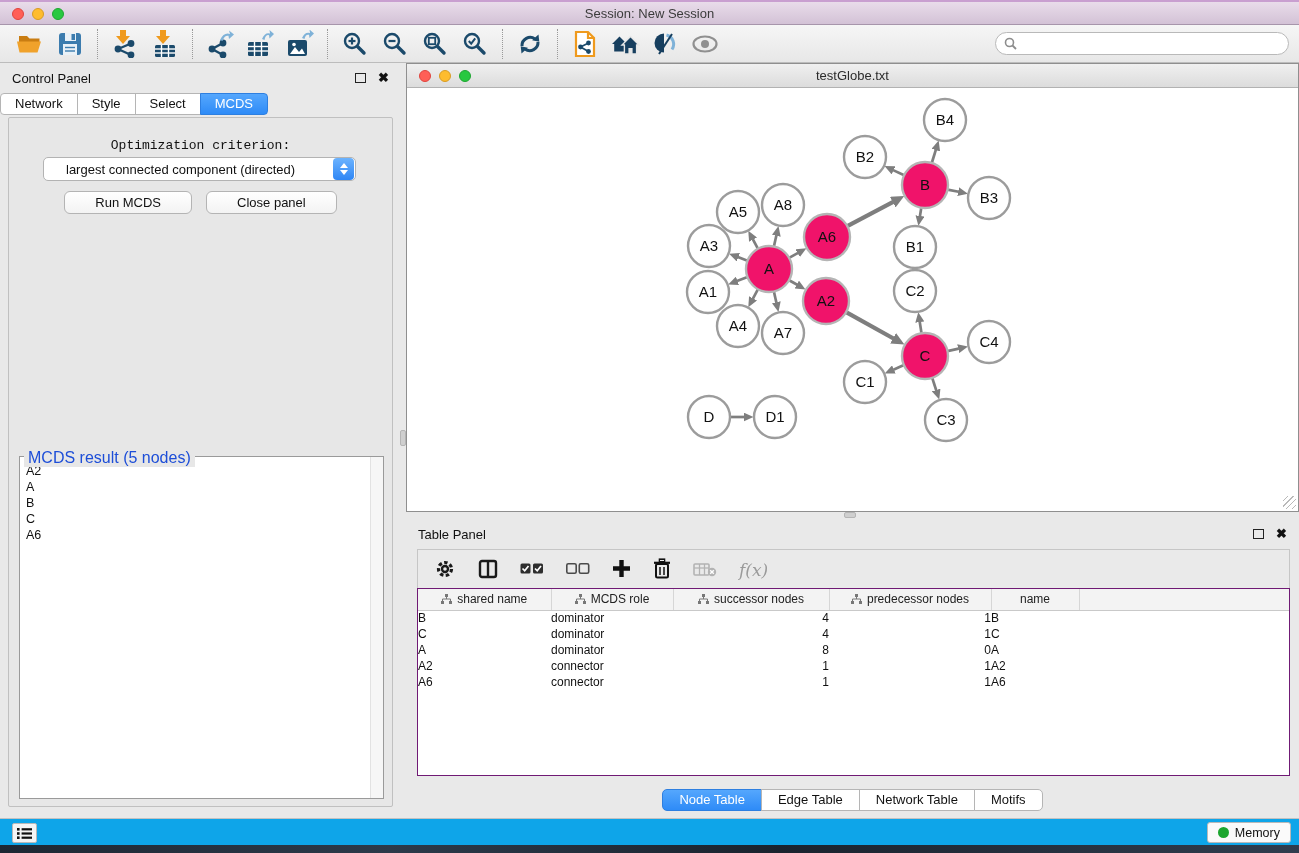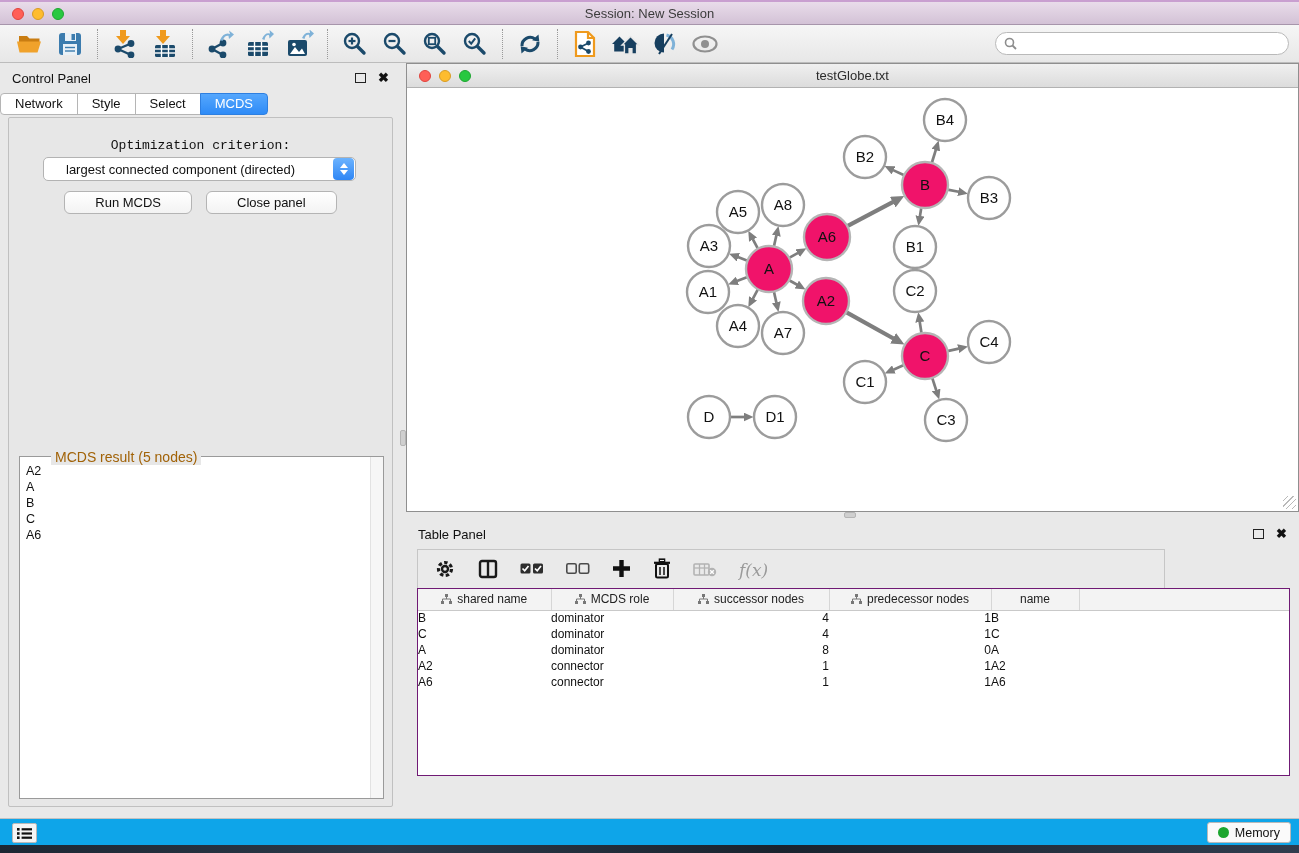--- a/index.html
+++ b/index.html
@@ -41,21 +41,21 @@
   .opt-label { text-align:center; margin-top:20px; font-size:13px; color:#111;font-family:Liberation Mono, monospace; }
   .dropdown { position:absolute; left:34px; top:39px; width:313px; height:24px; background:#fff; border:1px solid #b3b3b3; border-radius:5px; display:flex; align-items:center; }
   .dropdown .dd-text { flex:1; padding-left:22px; font-size:13px; color:#111; white-space:nowrap; }
   .dd-stepper { width:21px; height:22px; border-radius:4px; background:linear-gradient(#6cb3fe,#2e86f5); margin-right:1px;
      display:flex; flex-direction:column; align-items:center; justify-content:center; gap:2px; }
   .dd-up { width:0; height:0; border-left:4px solid transparent; border-right:4px solid transparent; border-bottom:5px solid #fff; }
   .dd-dn { width:0; height:0; border-left:4px solid transparent; border-right:4px solid transparent; border-top:5px solid #fff; }
   .btn-row { position:absolute; left:0; top:73px; width:100%; display:flex; justify-content:center; gap:14px; }
   .mac-btn { background:linear-gradient(#ffffff,#f3f3f3); border:1px solid #b4b4b4; border-radius:6px; height:23px; padding:0 30px; font-size:13px; line-height:21px; color:#111; }
   .mcds-box { position:absolute; left:10px; top:338px; width:365px; height:343px; border:1px solid #9a9a9a; background:#fff; }
-  .mcds-legend { position:absolute; left:4px; top:-8px; background:#e7e7e7; padding:0 4px; font-size:14px; color:#a16207;margin-left:27px; }
+  .mcds-legend { position:absolute; left:4px; top:-8px; background:#e7e7e7; padding:0 4px; font-size:16px; color:#1d4ed8; }
   .mcds-list { list-style:none; padding:6px 0 0 6px; font-size:12.5px; line-height:16px; color:#111; }
   .mcds-scroll { position:absolute; right:0; top:0; width:13px; height:100%; background:#f6f6f6; border-left:1px solid #e2e2e2; }
 
   
   .vgrip { position:absolute; left:400px; top:430px; width:6px; height:16px; background:#cfcfcf; border:1px solid #b5b5b5; border-radius:2px; }
 
   
   .netwin { position:absolute; left:406px; top:63px; width:893px; height:449px; border:1px solid #8f8f8f; background:#fff; }
   .nw-titlebar { height:24px; background:linear-gradient(#f0f0f0,#dcdcdc); border-bottom:1px solid #b2b2b2;
     display:flex; align-items:center; justify-content:center; position:relative; }
@@ -63,21 +63,21 @@
   .nw-title { font-size:13px; color:#2b2b2b; }
   .nw-canvas { position:relative; width:100%; height:423px; background:#fff; }
   .resize-grip { position:absolute; right:2px; bottom:2px; width:13px; height:13px;
     background:repeating-linear-gradient(135deg, transparent 0 3px, #b9b9b9 3px 4px); }
 
   
   .hgrip { position:absolute; left:844px; top:512px; width:12px; height:6px; background:#cfcfcf; border:1px solid #b5b5b5; border-radius:2px; }
 
   
   .tpanel { position:absolute; left:406px; top:519px; width:893px; height:293px; background:#e9e9e9; }
-  .tp-toolbar { position:absolute; left:11px; top:30px; width:748px; height:42px; background:#eaeaea; border:1px solid #c6c6c6;
+  .tp-toolbar { position:absolute; left:11px; top:30px; width:873px; height:42px; background:#eaeaea; border:1px solid #c6c6c6;
     display:flex; align-items:center; padding-left:16px; gap:22px; }
   .fx { font-family:"DejaVu Serif", serif; font-style:italic; font-size:17px; color:#9a9a9a; }
   .tp-table { position:absolute; left:11px; top:69px; width:873px; height:188px; background:#ffffff; border:1px solid #701a75; overflow:hidden; }
   table.grid { border-collapse:collapse; width:100%; table-layout:fixed; }
   table.grid th { height:21px; background:#f3f3f3; border-bottom:1px solid #c9c9c9; border-right:1px solid #d6d6d6;
     font-weight:normal; font-size:12px; color:#222; text-align:center; }
   table.grid th:last-child { border-right:none; }
   table.grid td { height:16px; font-size:12px; color:#111; padding:0; }
   .col-icon { display:inline-block; vertical-align:-1px; margin-right:5px; }
   .al { padding-left:8px; text-align:left; } .al2 { padding-left:10px; text-align:left; } .ar { padding-right:14px; text-align:right; } .ar2 { padding-right:6px; text-align:right; }
@@ -575,20 +575,26 @@
             <td class="al">A6</td>
             <td class="al2">connector</td>
             <td class="ar">1</td>
             <td class="ar2">1</td>
             <td class="al2">A6</td>
             <td></td>
           </tr>
         </tbody>
     </table>
   </div>
+  <div class="tp-tabs">
+    <div class="tp-tab sel">Node Table</div>
+    <div class="tp-tab">Edge Table</div>
+    <div class="tp-tab">Network Table</div>
+    <div class="tp-tab">Motifs</div>
+  </div>
 </div>
 
 <div class="statusbar">
   <div class="list-btn">
     <svg width="15" height="13">
       <g fill="#111">
           <rect x="0" y="1" width="2.6" height="2.6"></rect>
           <rect x="0" y="5.2" width="2.6" height="2.6"></rect>
           <rect x="0" y="9.4" width="2.6" height="2.6"></rect>
         </g>

